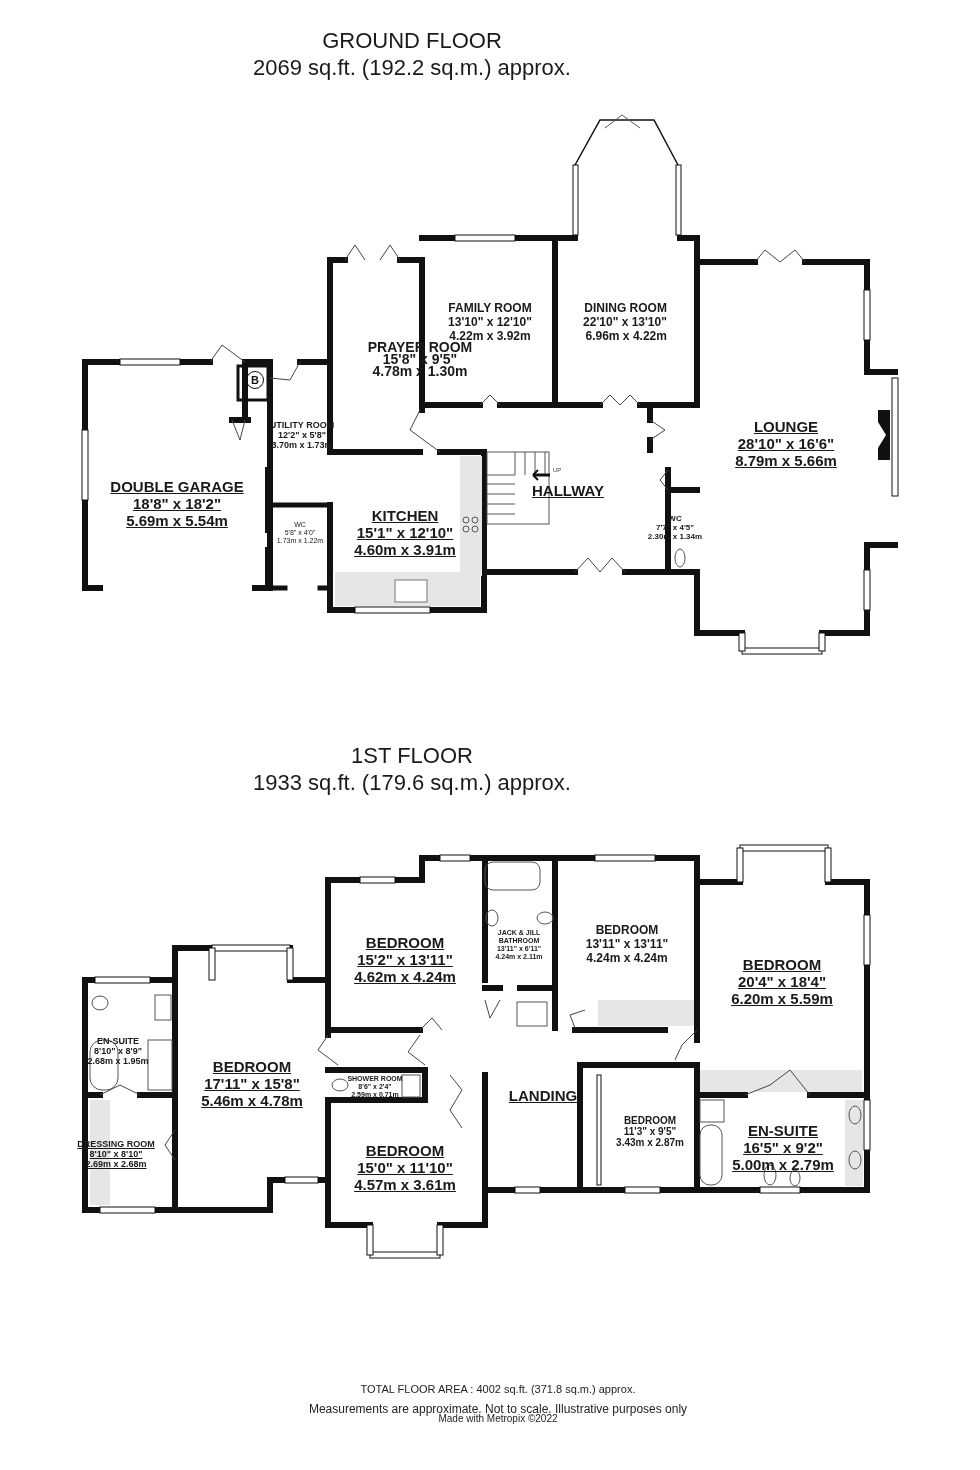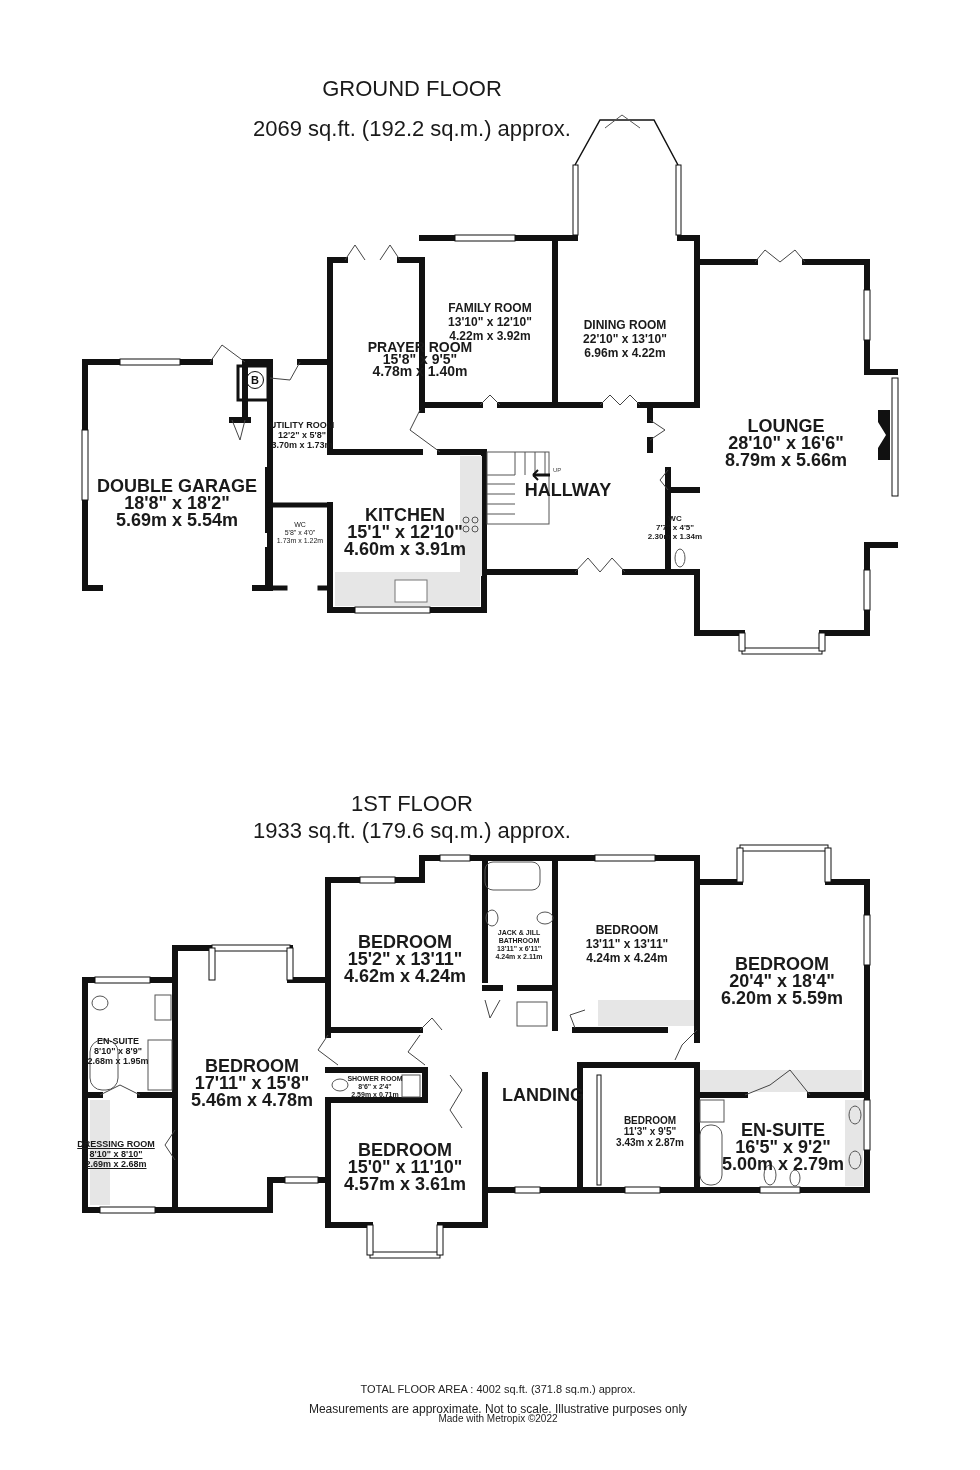--- a/index.html
+++ b/index.html
@@ -1,32 +1,32 @@
 <!DOCTYPE html>
 <html><head>
 <meta charset="utf-8">
 <style>
   html, body { margin:0; padding:0; background:#ffffff; }
   body { width:980px; height:1470px; position:relative; overflow:hidden; font-family:"Liberation Sans", sans-serif; color:#111; }
-  .title { position:absolute; left:0; width:824px; text-align:center; font-size:22px; line-height:26px; color:#1a1a1a;margin-top:48px; }
+  .title { position:absolute; left:0; width:824px; text-align:center; font-size:22px; line-height:26px; color:#1a1a1a; }
   svg.plan { position:absolute; left:0; top:0; }
   .lbl { position:absolute; text-align:center; font-family:"Liberation Sans", sans-serif; font-weight:bold; color:#1a1a1a; white-space:nowrap; transform:translateX(-50%); }
   .lbl .n { display:block; }
   .lbl .d { display:block; }
-  .L { font-size:18px; line-height:17px; }
+  .L { font-size:15px; line-height:17px;text-decoration:underline; }
   .M { font-size:12px; line-height:14px; }
   .S { font-size:9px; line-height:10px; }
   .XS { font-size:7px; line-height:8px; }
   .footer { position:absolute; left:0; width:980px; text-align:center; color:#222;padding-left:8px; }
 </style>
 </head>
 <body>
 
 <div class="title" style="top:28px;">GROUND FLOOR</div>
-<div class="title" style="top:68px;">2069 sq.ft. (192.2 sq.m.) approx.</div>
+<div class="title" style="top:55px;">2069 sq.ft. (192.2 sq.m.) approx.</div>
 <div class="title" style="top:743px;">1ST FLOOR</div>
 <div class="title" style="top:770px;">1933 sq.ft. (179.6 sq.m.) approx.</div>
 
 <svg class="plan" width="980" height="1470" viewBox="0 0 980 1470">
   <g fill="none" stroke="#111" stroke-width="6" stroke-linecap="square">
 
     <path d="M85 362 H120 M180 362 H210 M245 362 H270 V396"></path>
     <path d="M85 362 V430 M85 500 V588 H100"></path>
     <path d="M255 588 H268 V550 M268 530 V470"></path>
     <path d="M245 362 V420 M232 420 H248"></path>
@@ -212,33 +212,33 @@
     <span class="d">3.70m  x 1.73m</span>
 </div>
 <div class="lbl XS" style="left:300px;top:521px;font-weight:normal;">
   <span class="n">WC</span>
     <span class="d">5'8"  x 4'0"</span>
     <span class="d">1.73m  x 1.22m</span>
 </div>
 <div class="lbl M" style="left:376px;top:341px;font-size:14px;line-height:12px;margin-left:44px;">
   <span class="n">PRAYER ROOM</span>
     <span class="d">15'8"  x 9'5"</span>
-    <span class="d">4.78m  x 1.40m</span>
+    <span class="d">4.78m  x 1.30m</span>
 </div>
 <div class="lbl L" style="left:405px;top:507px;">
   <span class="n">KITCHEN</span>
     <span class="d">15'1"  x 12'10"</span>
     <span class="d">4.60m  x 3.91m</span>
 </div>
 <div class="lbl M" style="left:490px;top:301px;">
   <span class="n">FAMILY ROOM</span>
     <span class="d">13'10"  x 12'10"</span>
     <span class="d">4.22m  x 3.92m</span>
 </div>
-<div class="lbl M" style="left:625px;top:318px;">
+<div class="lbl M" style="left:625px;top:301px;text-align:right;">
   <span class="n">DINING ROOM</span>
     <span class="d">22'10"  x 13'10"</span>
     <span class="d">6.96m  x 4.22m</span>
 </div>
 <div class="lbl L" style="left:568px;top:482px;">
   <span class="n">HALLWAY</span>
 </div>
 <div class="lbl XS" style="left:675px;top:514px;font-size:8px;line-height:9px;">
   <span class="n">WC</span>
     <span class="d">7'7"  x 4'5"</span>

